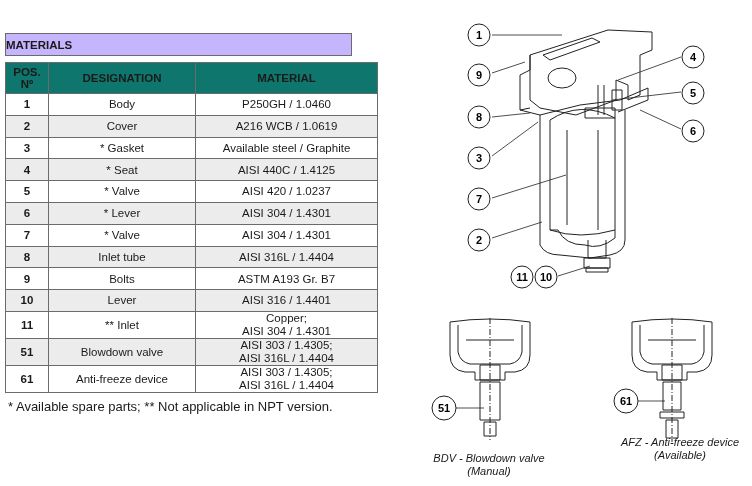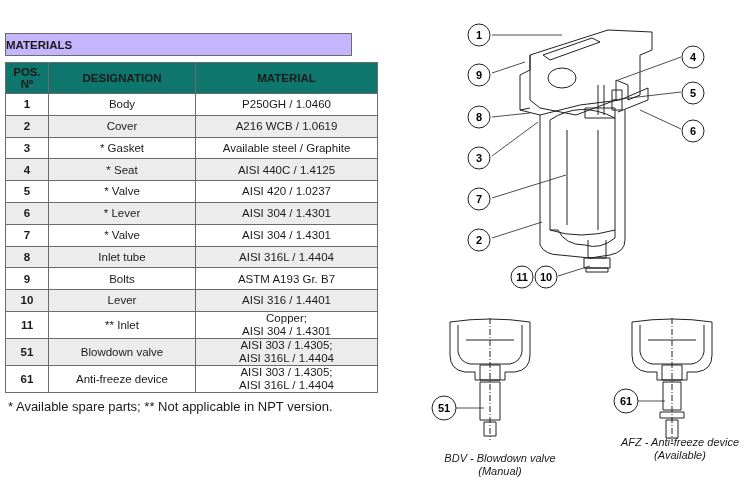--- a/index.html
+++ b/index.html
@@ -213,18 +213,18 @@
         <circle cx="444" cy="408" r="12" fill="#fff" stroke="#222"></circle>
         <text x="444" y="412" text-anchor="middle">51</text>
       </g>
     <g>
         <circle cx="626" cy="401" r="12" fill="#fff" stroke="#222"></circle>
         <text x="626" y="405" text-anchor="middle">61</text>
       </g>
   </g>
 </svg>
 
-<div class="caption" style="left:430px; top:452px; width:140px;">
+<div class="caption" style="left:419px; top:452px; width:140px;">
   <span>BDV - Blowdown valve</span><br><span>(Manual)</span>
 </div>
 <div class="caption" style="left:608px; top:436px; width:144px;">
   <span>AFZ - Anti-freeze device</span><br><span>(Available)</span>
 </div>
 
 </body></html>

